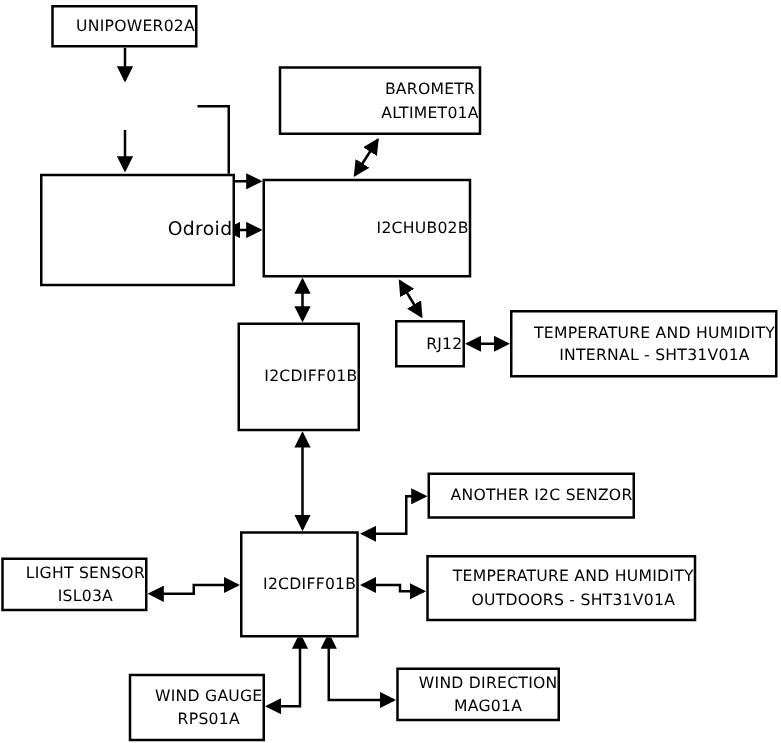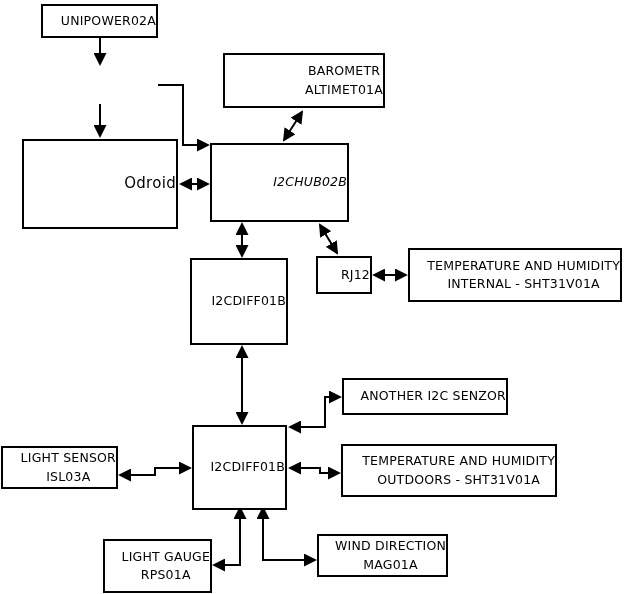--- a/index.html
+++ b/index.html
@@ -60,30 +60,30 @@
     <path class="wire" d="M290,468 L320,468 L320,473 L339,473" marker-start="url(#ah)" marker-end="url(#ah)"></path>
     <path class="wire" d="M240,508 L240,565 L214,565" marker-start="url(#ah)" marker-end="url(#ah)"></path>
     <path class="wire" d="M263,508 L263,560 L315,560" marker-start="url(#ah)" marker-end="url(#ah)"></path>
   </svg>
 
   <div class="node" style="left:41px; top:4px; width:117px; height:34px;">
     <span>UNIPOWER02A</span>
   </div>
 
 
-  <div class="node big" style="left:22px; top:139px; width:156px; height:90px;">
+  <div class="node big" style="left:32px; top:139px; width:156px; height:90px;">
     <span>Odroid</span>
   </div>
 
   <div class="node" style="left:223px; top:53px; width:162px; height:55px;padding-left:17px;">
     <span>BAROMETR
 ALTIMET01A</span>
   </div>
 
-  <div class="node" style="left:210px; top:143px; width:139px; height:79px;font-style:italic;">
+  <div class="node" style="left:210px; top:143px; width:167px; height:79px;">
     <span>I2CHUB02B</span>
   </div>
 
   <div class="node" style="left:316px; top:256px; width:56px; height:38px;">
     <span>RJ12</span>
   </div>
 
   <div class="node" style="left:408px; top:248px; width:214px; height:54px;">
     <span>TEMPERATURE AND HUMIDITY
 INTERNAL - SHT31V01A</span>
@@ -105,21 +105,21 @@
     <span>LIGHT SENSOR
 ISL03A</span>
   </div>
 
   <div class="node" style="left:341px; top:444px; width:216px; height:53px;">
     <span>TEMPERATURE AND HUMIDITY
 OUTDOORS - SHT31V01A</span>
   </div>
 
   <div class="node" style="left:103px; top:539px; width:109px; height:54px;">
-    <span>LIGHT GAUGE
+    <span>WIND GAUGE
 RPS01A</span>
   </div>
 
   <div class="node" style="left:317px; top:534px; width:131px; height:43px;">
     <span>WIND DIRECTION
 MAG01A</span>
   </div>
 
 </div>
 

